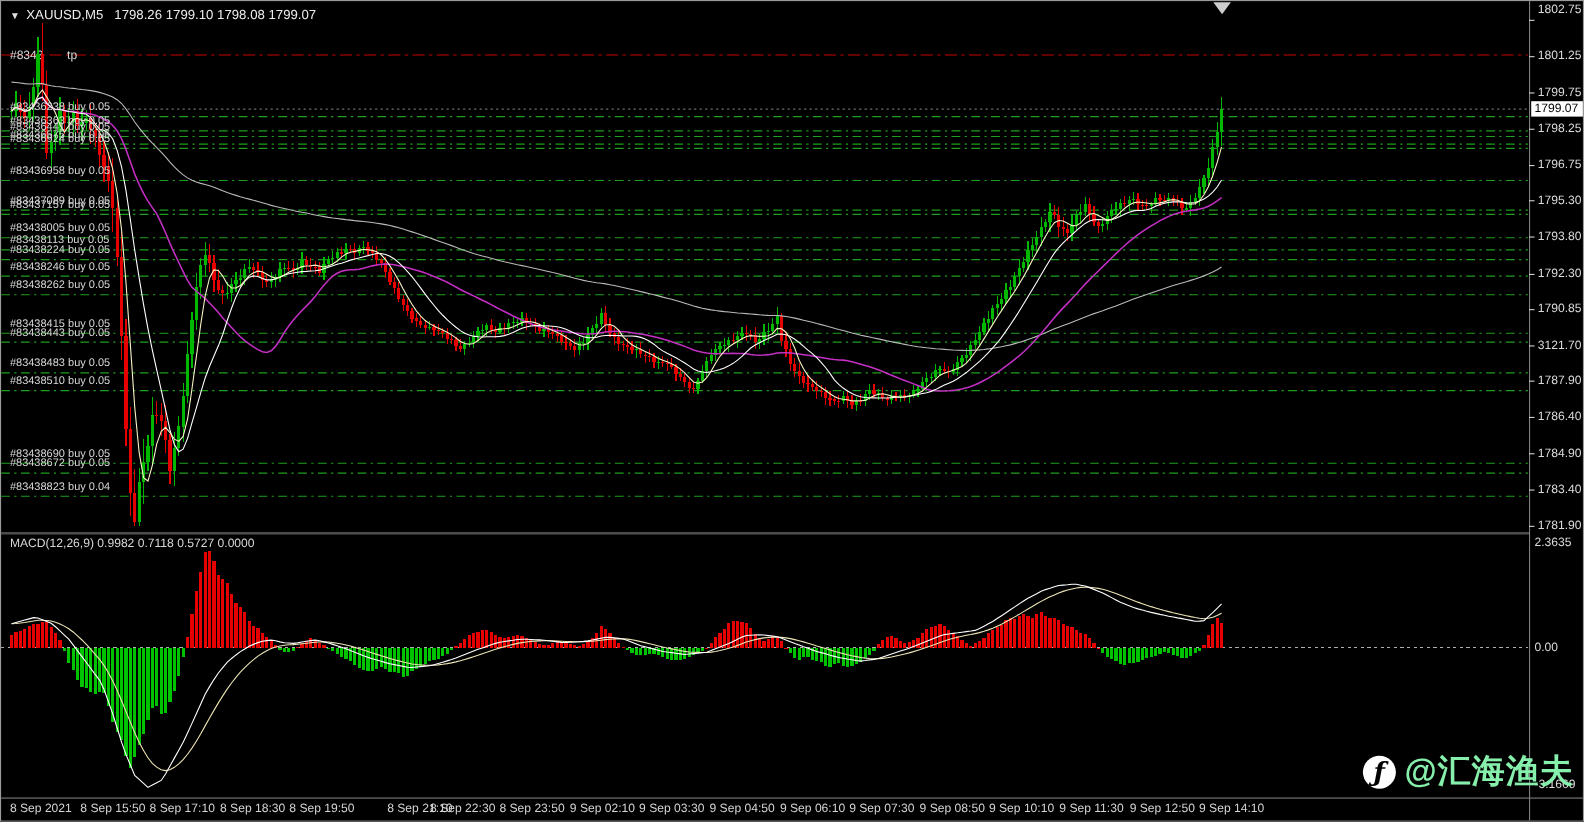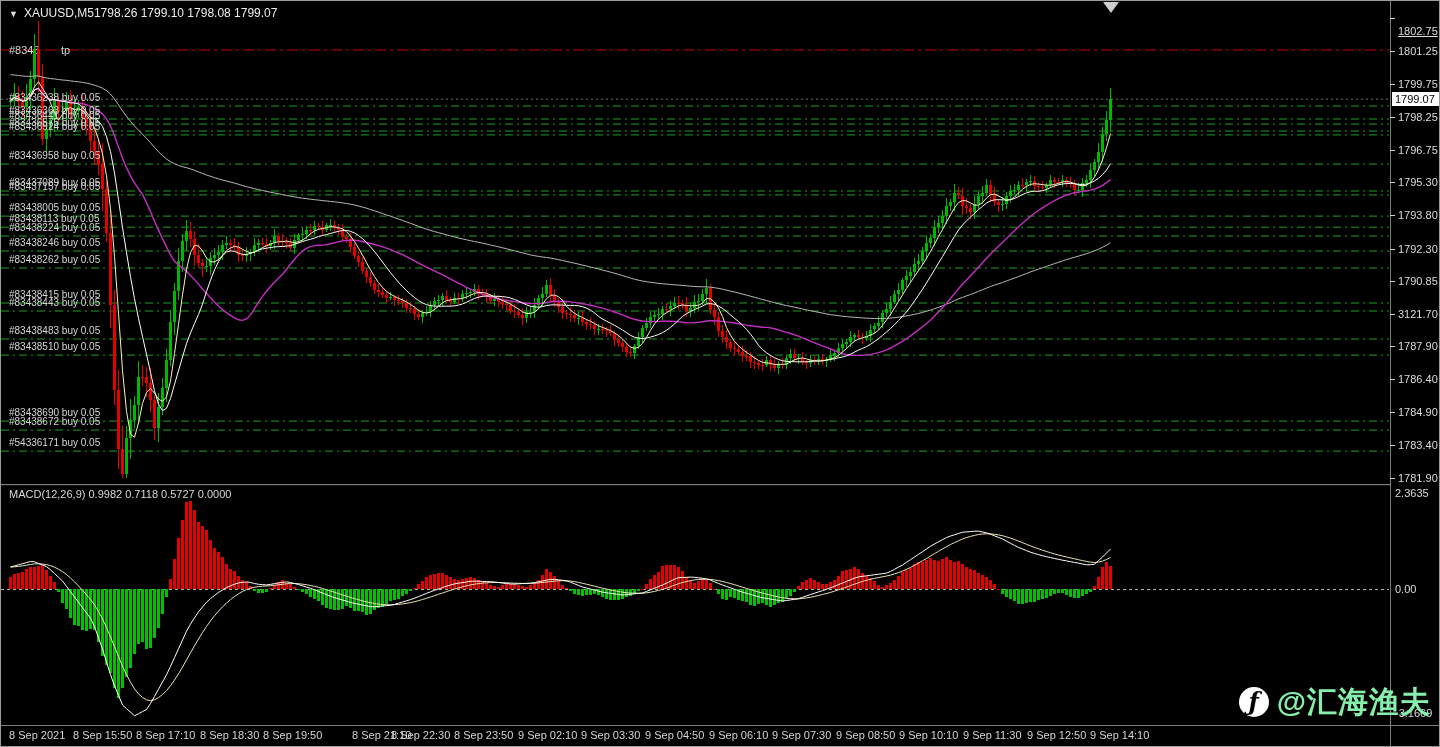--- a/index.html
+++ b/index.html
@@ -6,21 +6,21 @@
   .window{
     position:relative;width:1440px;height:747px;background:#000;
     font-family:"Liberation Sans",sans-serif;overflow:hidden;box-sizing:border-box;
     border:1px solid #9a9a9a;
   }
   .abs{position:absolute;}
   svg{position:absolute;left:0;top:0;}
   .hdr{left:8px;top:5px;color:#ececec;font-size:12px;white-space:nowrap;z-index:30;}
   .hdr .dd{font-size:9px;color:#e0e0e0;margin-right:6px;}
   .hdr .sym{letter-spacing:0;}
-  .hdr .ohlc{}
+  .hdr .ohlc{margin-left:10px;}
   .order-label{position:absolute;left:8px;color:#d6d6d6;font-size:10px;line-height:12px;white-space:nowrap;z-index:20;}
   .macd-hdr{left:8px;top:487px;color:#d8d8d8;font-size:11px;z-index:30;white-space:nowrap;}
   .ptick{position:absolute;left:1397px;color:#dcdcdc;font-size:11px;line-height:12px;z-index:15;}
   .ptickmark{position:absolute;left:1389px;width:5px;height:1px;background:#cfcfcf;z-index:15;}
   .ttick{position:absolute;top:728px;color:#d4d4d4;font-size:11px;white-space:nowrap;z-index:15;}
   .price-box{
     position:absolute;left:1391px;top:91px;width:48px;height:14px;background:#ffffff;color:#000;
     font-size:11px;line-height:14px;padding-left:3px;z-index:25;
   }
   .sep-axis{left:1389px;top:0;width:1px;height:747px;background:#7e7e7e;z-index:10;}
@@ -951,22 +951,22 @@
       <div class="order-label" style="top: 212px;">#83438113 buy 0.05</div>
       <div class="order-label" style="top: 221px;">#83438224 buy 0.05</div>
       <div class="order-label" style="top: 236px;">#83438246 buy 0.05</div>
       <div class="order-label" style="top: 253px;">#83438262 buy 0.05</div>
       <div class="order-label" style="top: 288px;">#83438415 buy 0.05</div>
       <div class="order-label" style="top: 296px;">#83438443 buy 0.05</div>
       <div class="order-label" style="top: 324px;">#83438483 buy 0.05</div>
       <div class="order-label" style="top: 340px;">#83438510 buy 0.05</div>
       <div class="order-label" style="top: 406px;">#83438690 buy 0.05</div>
       <div class="order-label" style="top: 415px;">#83438672 buy 0.05</div>
-      <div class="order-label" style="top: 436px;">#54336171 buy 0.05</div>
-      <div class="ptick" style="top: 24px; text-decoration: underline;">1802.75</div>
+      <div class="order-label" style="top: 436px;">#83438823 buy 0.04</div>
+      <div class="ptick" style="top: 2px;">1802.75</div>
       <div class="ptickmark" style="top: 17px;"></div>
       <div class="ptick" style="top: 44px;">1801.25</div>
       <div class="ptickmark" style="top: 50px;"></div>
       <div class="ptick" style="top: 77px;">1799.75</div>
       <div class="ptickmark" style="top: 83px;"></div>
       <div class="ptick" style="top: 110px;">1798.25</div>
       <div class="ptickmark" style="top: 116px;"></div>
       <div class="ptick" style="top: 143px;">1796.75</div>
       <div class="ptickmark" style="top: 149px;"></div>
       <div class="ptick" style="top: 175px;">1795.30</div>

